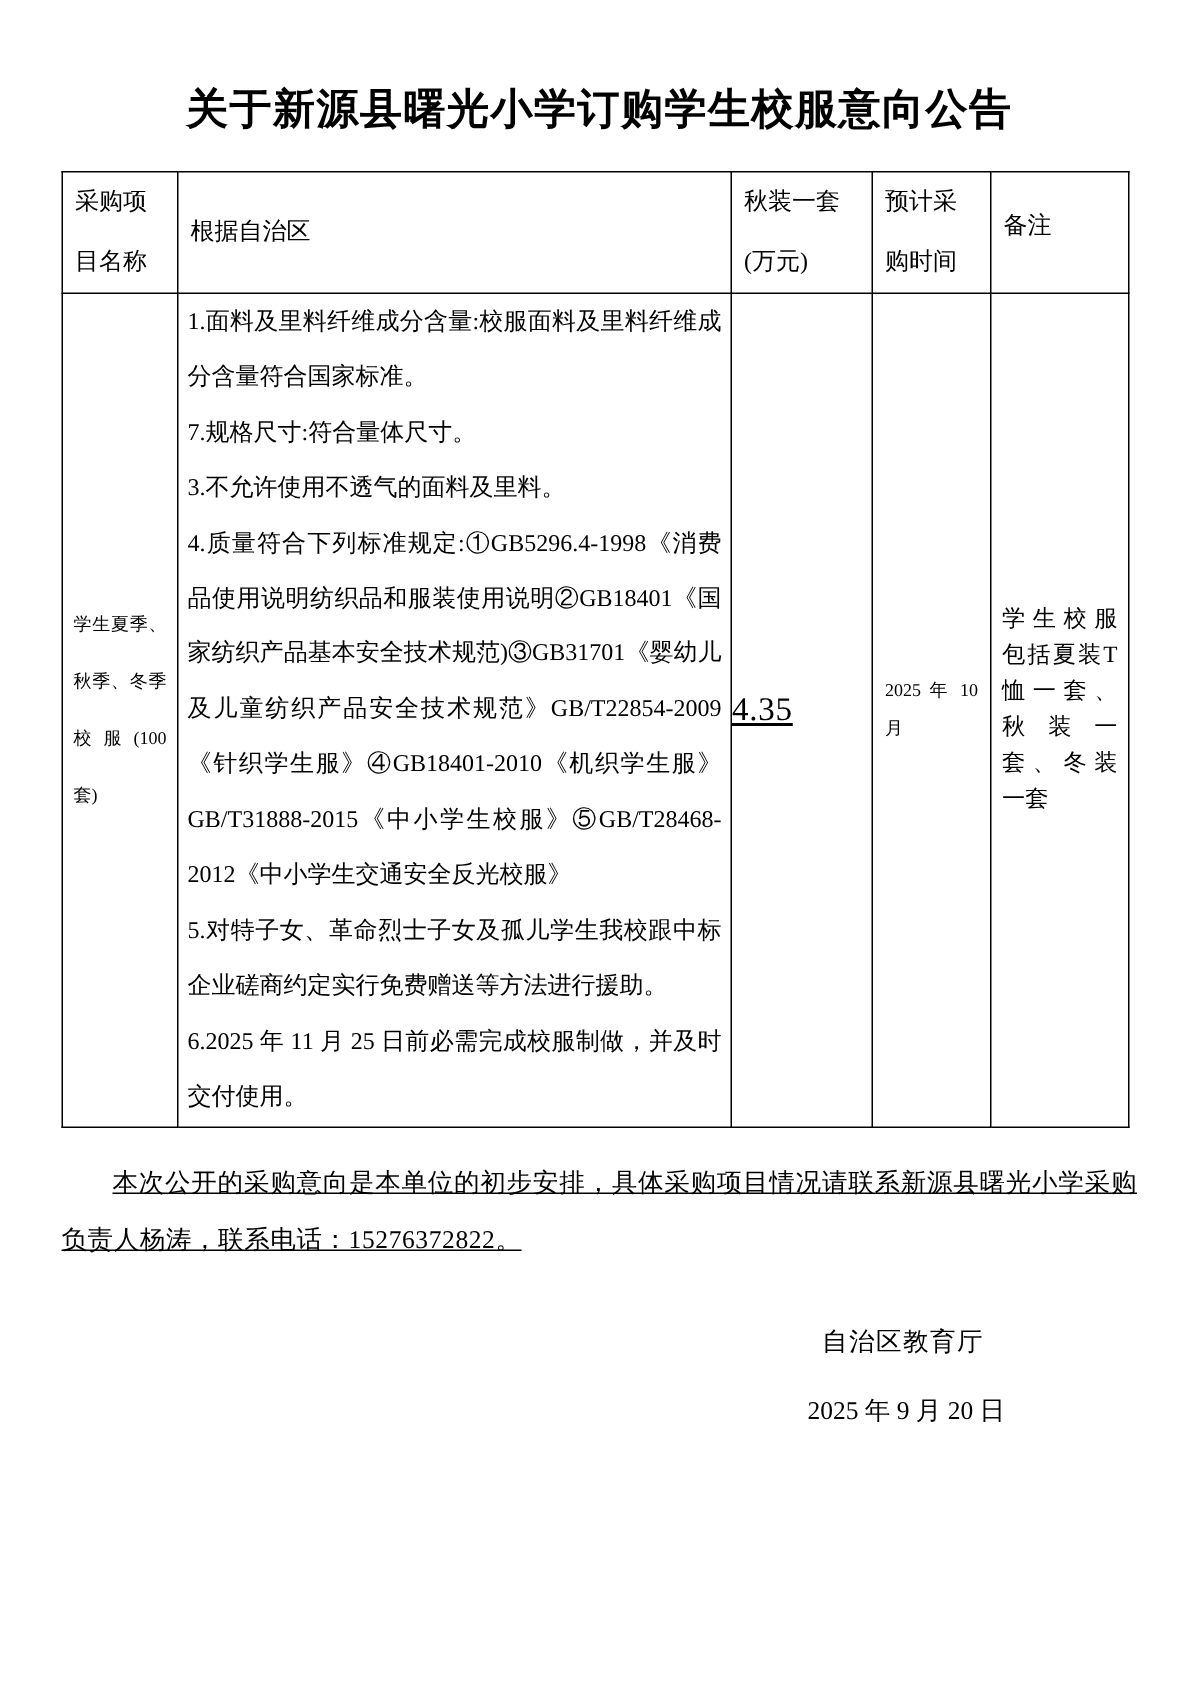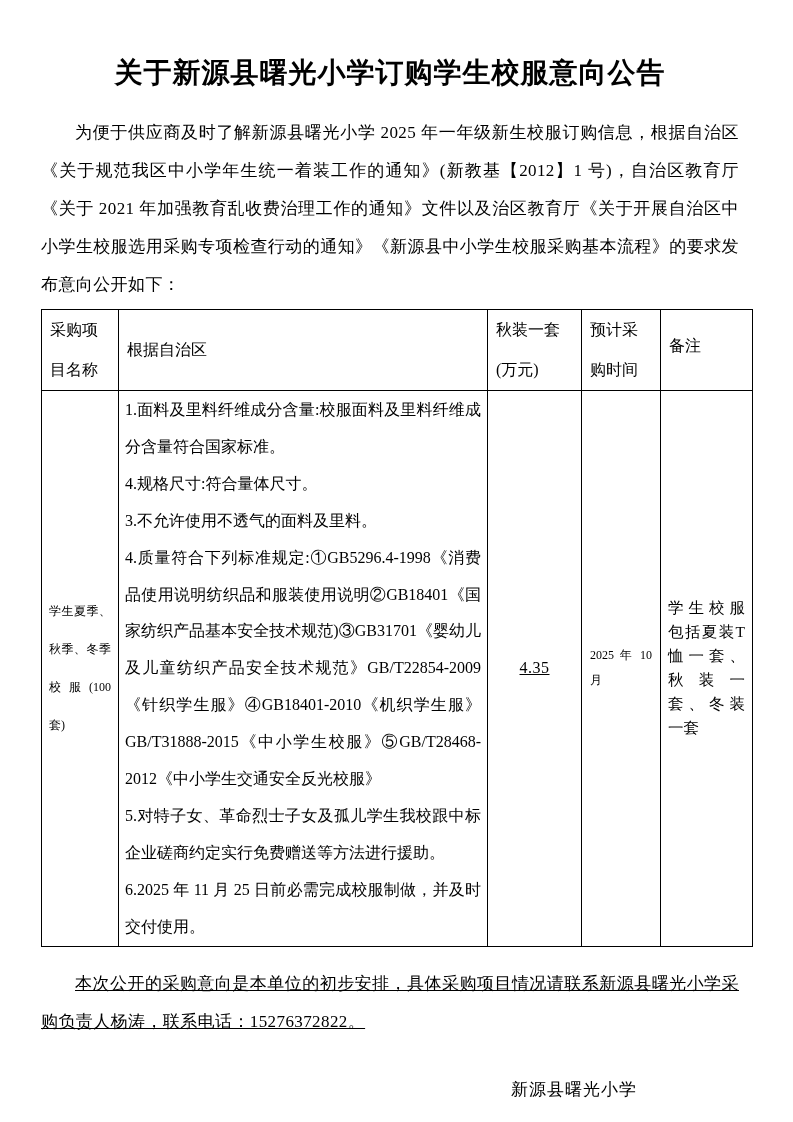--- a/index.html
+++ b/index.html
@@ -7,21 +7,21 @@
   body {
     width: 793px;
     height: 1122px;
     font-family: "Liberation Serif", "DejaVu Serif", serif;
     color: #000000;
     position: relative;
   }
   .page {
     width: 793px;
     height: 1122px;
-    padding: 42px 54px 30px 41px;
+    padding: 42px 35px 30px 41px;
     overflow: hidden;
   }
   .doc-title {
     font-size: 28px;
     font-weight: bold;
     text-align: center;
     letter-spacing: 1px;
     margin: 12px 0 22px 0;
   }
   .para {
@@ -68,22 +68,21 @@
   }
   td.requirements {
     vertical-align: top;
     font-size: 16px;
     line-height: 36.9px;
     text-align: justify;
     padding: 1px 6px 0 6px;
   }
   td.requirements p { margin: 0; }
   td.budget {
-    font-size: 16px;
-    text-align: center;
+    font-size: 22px;
     letter-spacing: 0.5px;
     text-decoration: underline;
   }
   td.time {
     font-size: 12px;
     line-height: 25px;
     text-align: justify;
     padding: 0 8px;
   }
   td.remark-cell {
@@ -109,21 +108,20 @@
     margin-top: 8px;
   }
 </style>
 </head>
 <body>
 
 <div class="page">
 
   <h1 class="doc-title">关于新源县曙光小学订购学生校服意向公告</h1>
 
-  <p class="para">为便于供应商及时了解新源县曙光小学 2025 年一年级新生校服订购信息，根据自治区《关于规范我区中小学年生统一着装工作的通知》(新教基【2012】1 号)，自治区教育厅《关于 2021 年加强教育乱收费治理工作的通知》文件以及治区教育厅《关于开展自治区中小学生校服选用采购专项检查行动的通知》《新源县中小学生校服采购基本流程》的要求发布意向公开如下：</p>
 
   <table class="procurement">
     <colgroup>
       <col class="c1">
         <col class="c2">
         <col class="c3">
         <col class="c4">
         <col class="c5">
     </colgroup>
     <thead>
@@ -133,32 +131,32 @@
         <th>秋装一套(万元)</th>
         <th>预计采购时间</th>
         <th class="remark-head">备注</th>
       </tr>
     </thead>
     <tbody>
       <tr>
         <td class="item-name">学生夏季、秋季、冬季校服(100 套)</td>
         <td class="requirements">
           <p>1.面料及里料纤维成分含量:校服面料及里料纤维成分含量符合国家标准。</p>
-          <p>4.规格尺寸:符合量体尺寸。</p>
+          <p>7.规格尺寸:符合量体尺寸。</p>
           <p>3.不允许使用不透气的面料及里料。</p>
           <p>4.质量符合下列标准规定:①GB5296.4-1998《消费品使用说明纺织品和服装使用说明②GB18401《国家纺织产品基本安全技术规范)③GB31701《婴幼儿及儿童纺织产品安全技术规范》GB/T22854-2009《针织学生服》④GB18401-2010《机织学生服》 GB/T31888-2015《中小学生校服》⑤GB/T28468-2012《中小学生交通安全反光校服》</p>
           <p>5.对特子女、革命烈士子女及孤儿学生我校跟中标企业磋商约定实行免费赠送等方法进行援助。</p>
           <p>6.2025 年 11 月 25 日前必需完成校服制做，并及时交付使用。</p>
         </td>
         <td class="budget">4.35</td>
         <td class="time">2025 年 10 月</td>
         <td class="remark-cell">学生校服包括夏装T恤一套、秋装一套、冬装一套</td>
       </tr>
     </tbody>
   </table>
 
   <p class="para closing">本次公开的采购意向是本单位的初步安排，具体采购项目情况请联系新源县曙光小学采购负责人杨涛，联系电话：15276372822。</p>
 
-  <p class="signature">新源县曙光小学</p>
+  <p class="signature">自治区教育厅</p>
 
   <p class="doc-date">2025 年 9 月 20 日</p>
 
 </div>
 
 </body></html>

